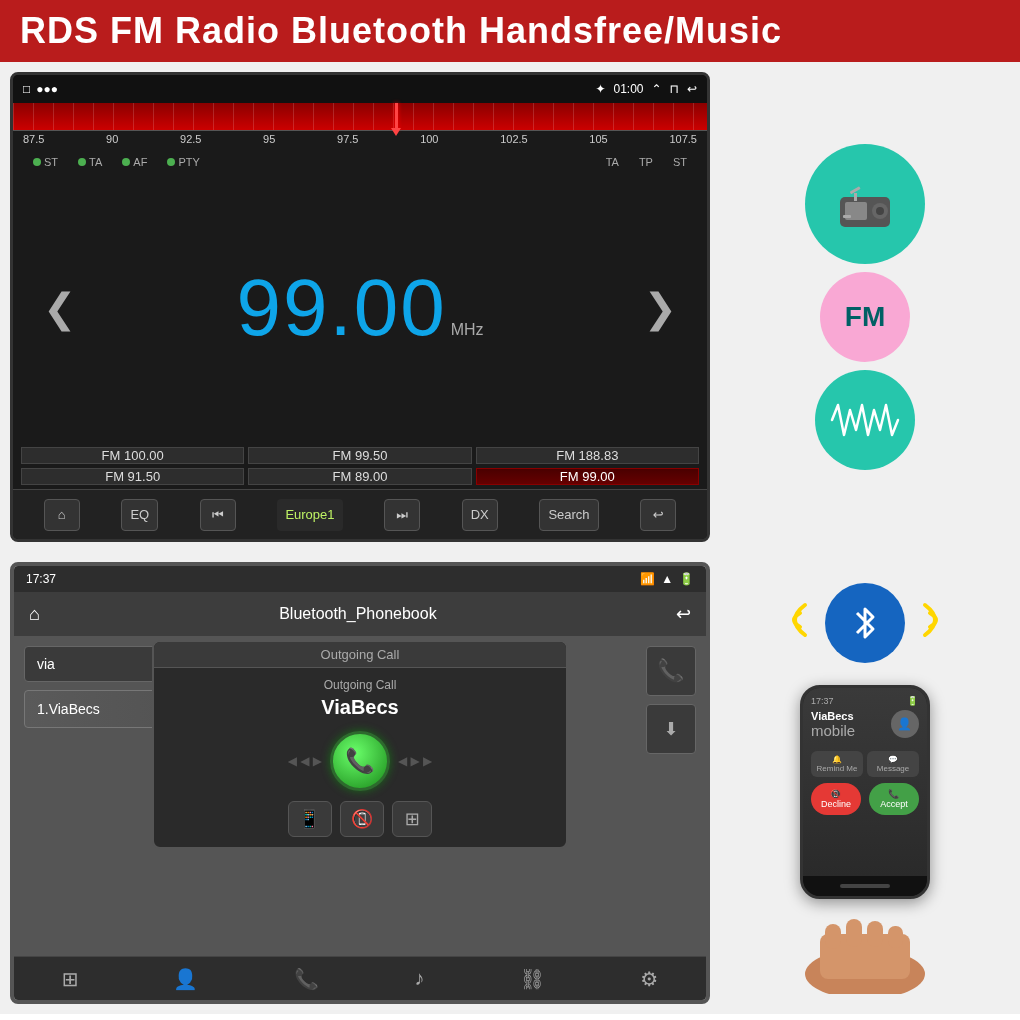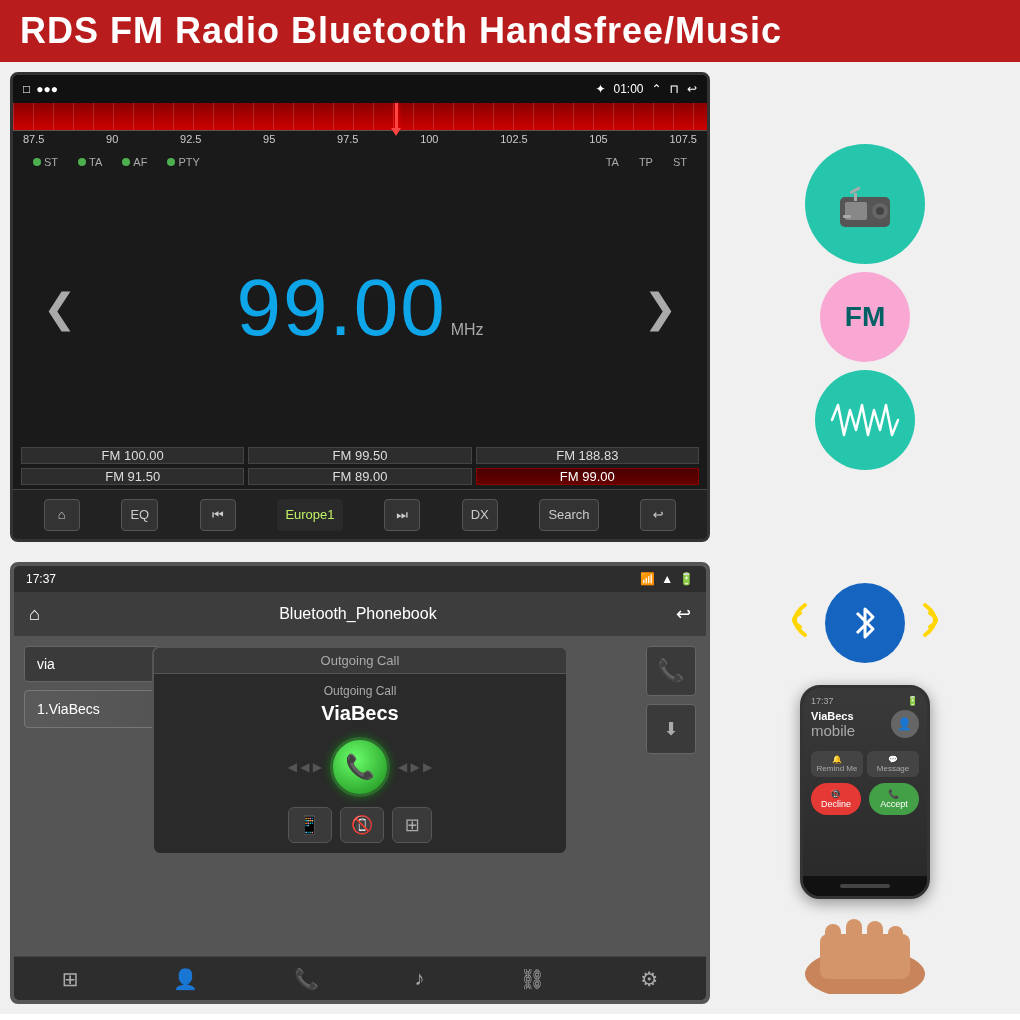--- a/index.html
+++ b/index.html
@@ -348,21 +348,21 @@
       justify-content: center;
       color: #4CAF50;
       font-size: 22px;
       cursor: pointer;
     }
     .bt-side-btn.download { color: #aaa; font-size: 18px; }
 
     
     .call-dialog {
       position: absolute;
-      top: 10px;
+      top: 4px;
       left: 20%;
       width: 60%;
       background: #2a2a2a;
       border-radius: 8px;
       border: 2px solid #555;
       overflow: hidden;
       z-index: 10;
     }
     .call-dialog-header {
       background: #3a3a3a;

